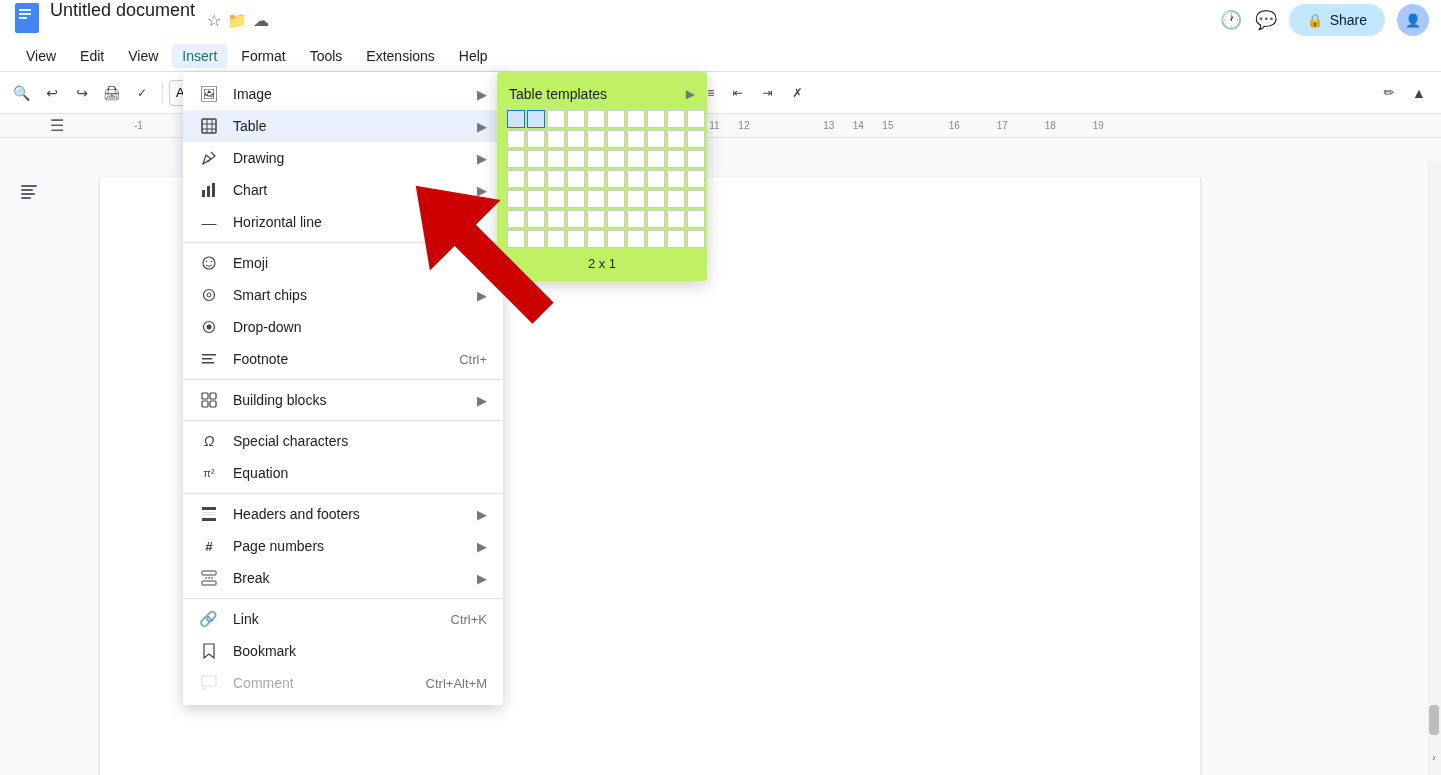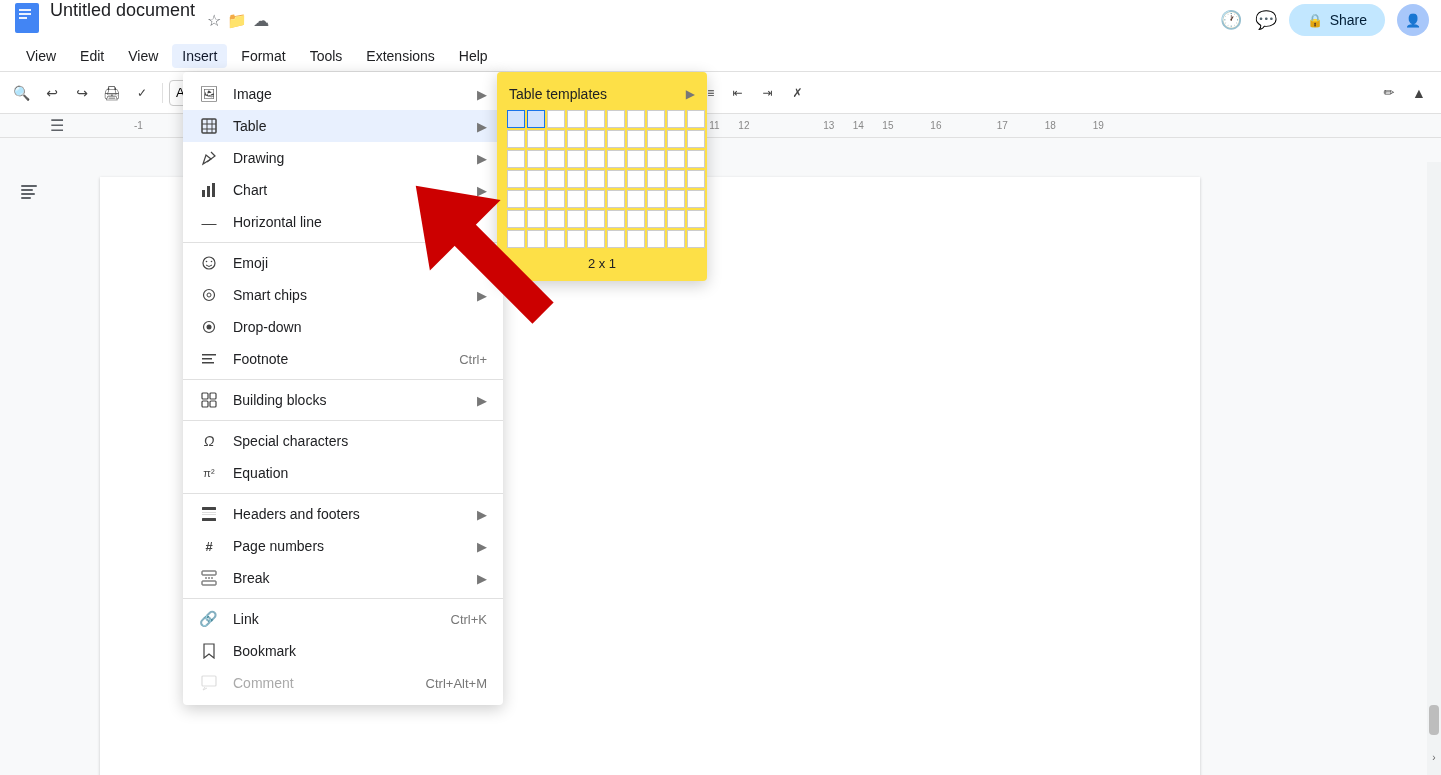--- a/index.html
+++ b/index.html
@@ -25,21 +25,21 @@
       border-bottom: 1px solid #e0e0e0;
     }
     .menu-item {
       padding: 4px 10px;
       font-size: 14px;
       color: #202124;
       cursor: pointer;
       border-radius: 4px;
     }
     .menu-item:hover, .menu-item.active { background: #e8eaed; }
-    .menu-item.active { background: #e8f0fe; color: #0f172a; }
+    .menu-item.active { background: #e8f0fe; color: #0f766e; }
 
     
     .toolbar {
       background: #fff;
       height: 42px;
       display: flex;
       align-items: center;
       padding: 0 8px;
       gap: 2px;
       border-bottom: 1px solid #e0e0e0;
@@ -121,21 +121,21 @@
     .menu-row-label { flex: 1; }
     .menu-row-shortcut { color: #777; font-size: 13px; margin-left: auto; }
     .menu-row-arrow { color: #777; font-size: 13px; margin-left: auto; }
     .menu-divider { height: 1px; background: #e0e0e0; margin: 4px 0; }
     .menu-row.disabled { color: #aaa; cursor: default; }
     .table-grid-panel {
       position: absolute;
       top: 72px;
       left: 497px;
       width: 210px;
-      background: #fde047;
+      background: #bef264;
       box-shadow: 0 4px 16px rgba(0,0,0,0.2);
       border-radius: 4px;
       z-index: 102;
       padding: 10px;
     }
     .table-grid {
       display: grid;
       grid-template-columns: repeat(10, 18px);
       gap: 2px;
     }
@@ -253,21 +253,21 @@
     <span style="font-size:10px;color:#888;width:48px;text-align:center;">6</span>
     <span style="font-size:10px;color:#888;width:48px;text-align:center;">7</span>
     <span style="font-size:10px;color:#888;width:48px;text-align:center;">8</span>
     <span style="font-size:10px;color:#888;width:48px;text-align:center;">9</span>
     <span style="font-size:10px;color:#888;width:48px;text-align:center;">10</span>
     <span style="font-size:10px;color:#888;width:48px;text-align:center;">11</span>
     <span style="font-size:10px;color:#888;width:48px;text-align:left;">12</span>
     <span style="font-size:10px;color:#888;width:48px;text-align:right;">13</span>
     <span style="font-size:10px;color:#888;width:48px;text-align:center;">14</span>
     <span style="font-size:10px;color:#888;width:48px;text-align:left;">15</span>
-    <span style="font-size:10px;color:#888;width:48px;text-align:left;">16</span>
+    <span style="font-size:10px;color:#888;width:48px;text-align:center;">16</span>
     <span style="font-size:10px;color:#888;width:48px;text-align:center;">17</span>
     <span style="font-size:10px;color:#888;width:48px;text-align:center;">18</span>
     <span style="font-size:10px;color:#888;width:48px;text-align:center;">19</span>
   </div>
 </div>
 
 <div style="background:#f8f9fa;position:absolute;top:162px;left:0;right:0;bottom:0;">
 
   <div style="position:absolute;left:20px;top:20px;">
     <svg width="18" height="18" viewBox="0 0 18 18" fill="none">

